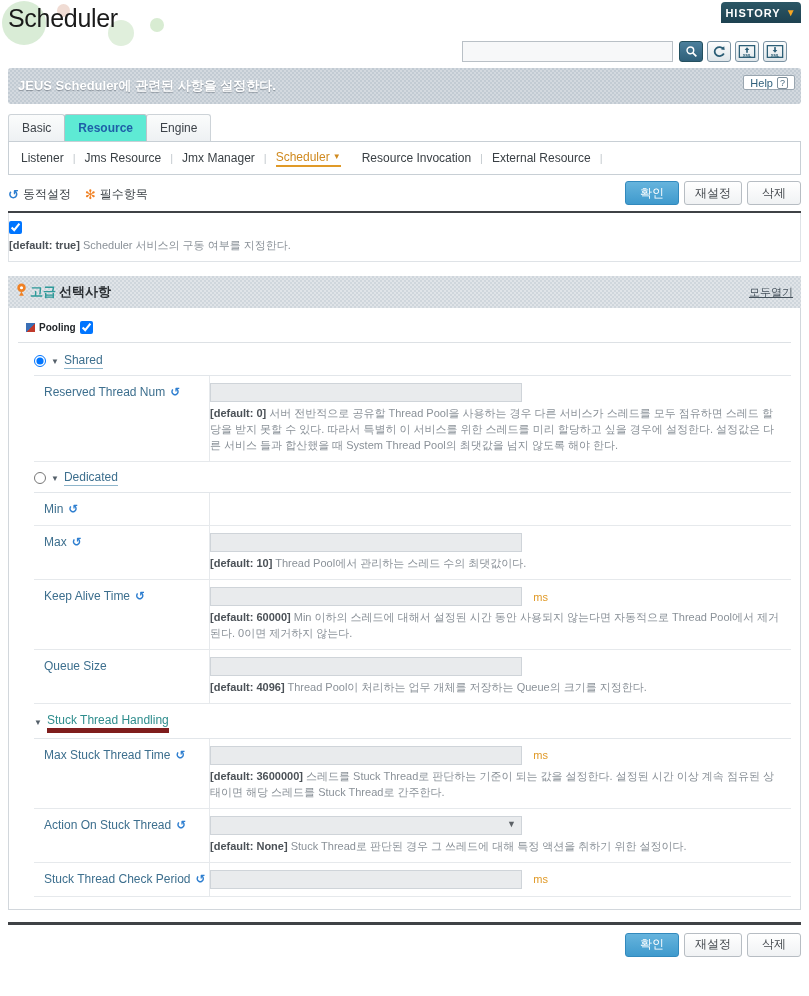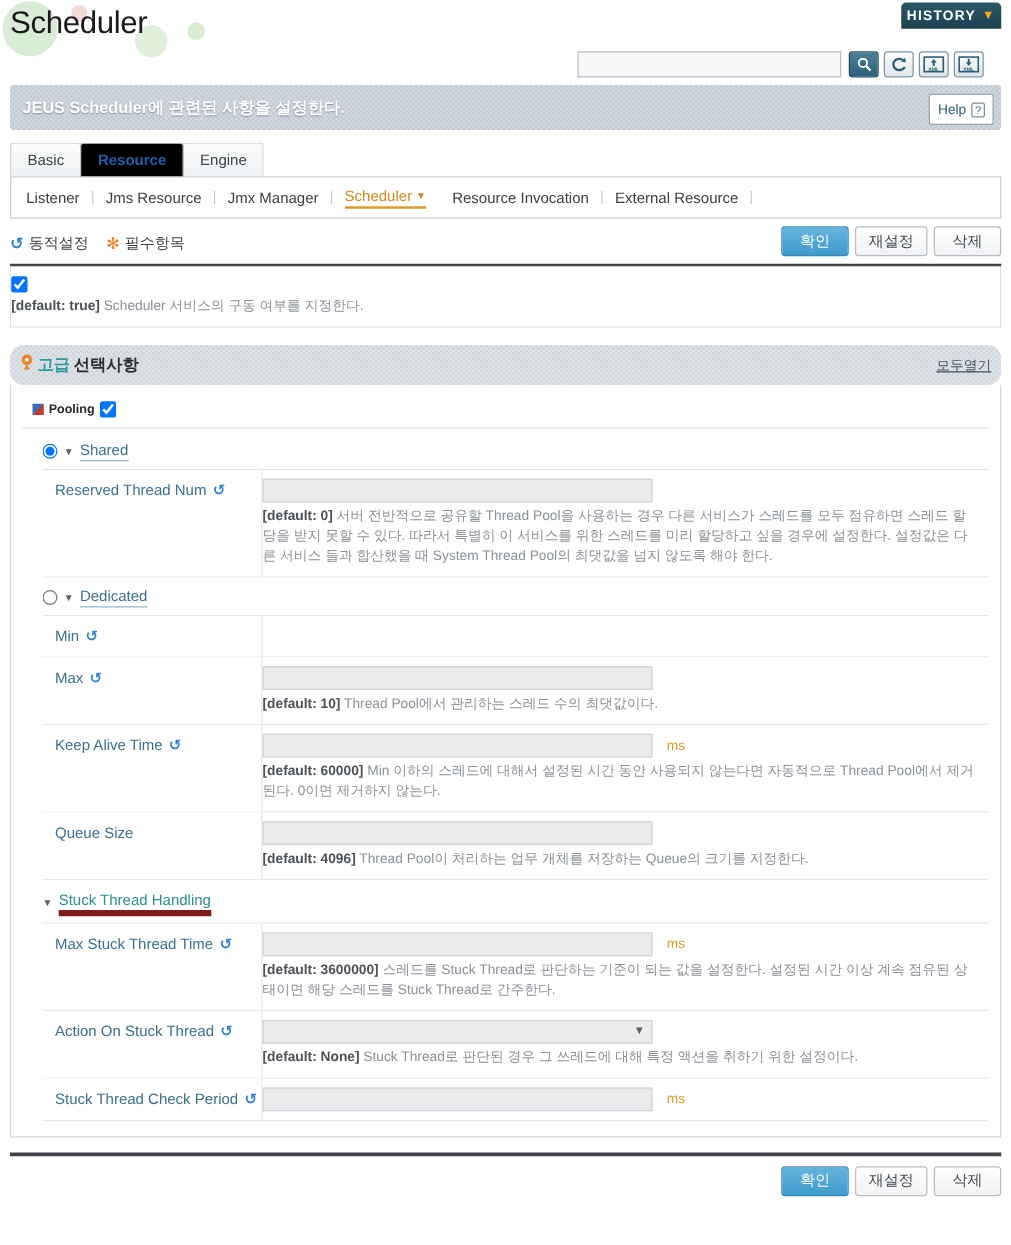--- a/index.html
+++ b/index.html
@@ -104,21 +104,21 @@
   .desc-text {
     margin-left: 10px;
     color: #ffffff;
     font-size: 13px;
     font-weight: bold;
     text-shadow: 0 1px 1px rgba(80,90,100,.55);
   }
   .help-btn {
     position: absolute;
     right: 6px; top: 7px;
-    height: 25px;
+    height: 15px;
     padding: 0 6px;
     background: #ffffff;
     border: 1px solid #9aa6b0;
     border-radius: 2px;
     display: flex; align-items: center; gap: 4px;
     font-size: 11px;
     color: #30607c;
     cursor: pointer;
   }
   .help-q {
@@ -145,21 +145,21 @@
     border-bottom: none;
     background: linear-gradient(180deg,#fbfcfc 0%, #eef1f3 100%);
     display: flex; align-items: center; justify-content: center;
     font-size: 12px;
     color: #3d4349;
     cursor: pointer;
     margin-right: -1px;
     border-radius: 3px 3px 0 0;
   }
   .tab.active {
-    background: #000000;
+    background: #5eead4;
     color: #1e5fa8;
     font-weight: bold;
     border-color: #bcc3c9;
     position: relative;
     z-index: 2;
   }
 
   
   .subnav {
     margin: 0 8px;
@@ -303,21 +303,20 @@
     background-color: #cfd6dc;
     background-image:
       linear-gradient(45deg, rgba(255,255,255,.35) 25%, transparent 25%, transparent 75%, rgba(255,255,255,.35) 75%),
       linear-gradient(45deg, rgba(255,255,255,.35) 25%, transparent 25%, transparent 75%, rgba(255,255,255,.35) 75%);
     background-size: 4px 4px;
     background-position: 0 0, 2px 2px;
     display: flex;
     align-items: center;
     padding: 0 8px;
     position: relative;
-    border-radius: 11px;
   }
   .adv-pin {
     color: #f08023;
     font-size: 14px;
     margin-right: 3px;
   }
   .adv-goz { color: #2f9a9a; font-weight: bold; font-size: 13px; }
   .adv-rest { color: #2a2e32; font-weight: bold; font-size: 13px; margin-left: 3px; }
   .open-all {
     position: absolute;

